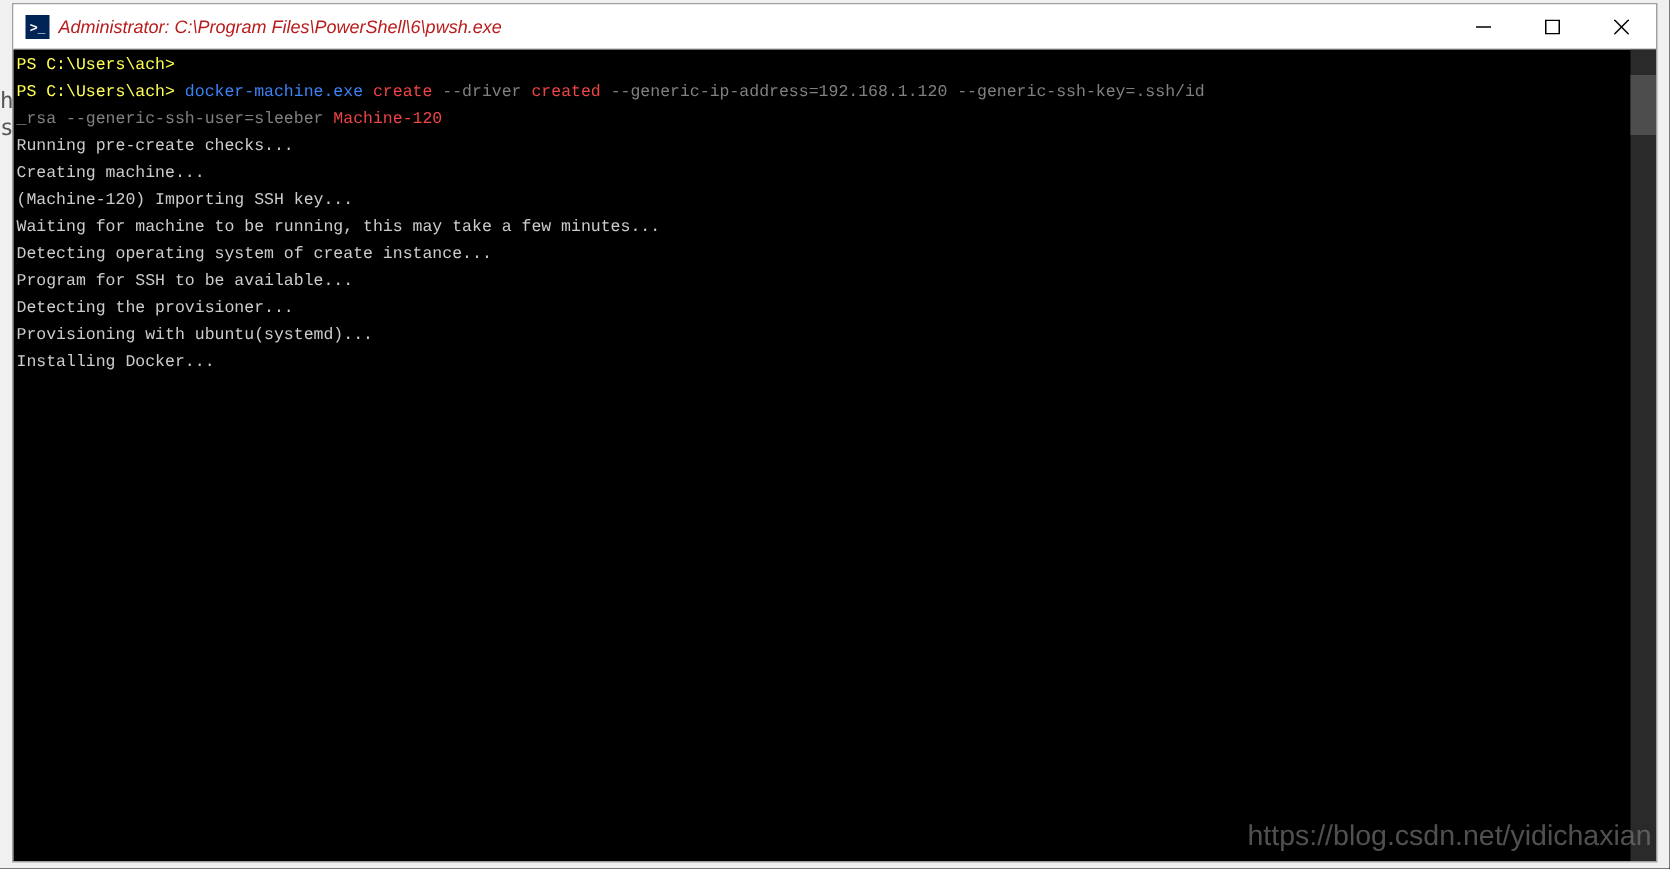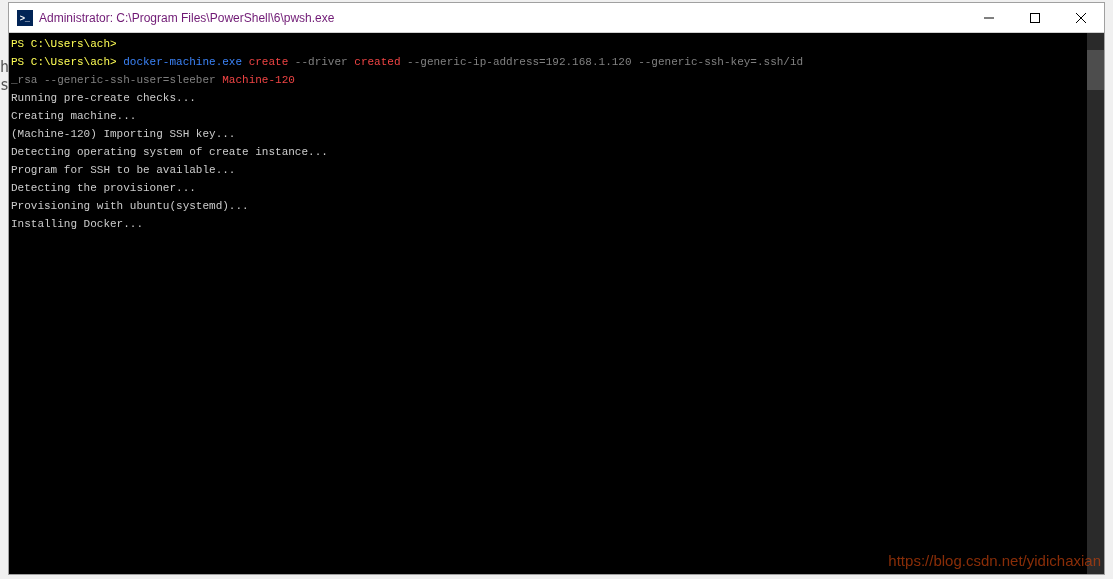--- a/index.html
+++ b/index.html
@@ -43,21 +43,22 @@
       background: #012456;
       display: flex;
       align-items: center;
       justify-content: center;
       color: #fff;
       font-size: 9px;
       font-weight: bold;
     }
     .titlebar-title {
       flex: 1;
-      color: #701a75;
+      color: #b91c1c;
+      font-style: italic;
     }
     .titlebar-controls {
       display: flex;
       height: 100%;
     }
     .titlebar-button {
       width: 46px;
       height: 100%;
       display: flex;
       align-items: center;
@@ -108,23 +109,23 @@
       position: absolute;
       top: 17px;
       width: 17px;
       height: 40px;
       background: #4d4d4d;
     }
     .watermark {
       position: absolute;
       right: 12px;
       bottom: 10px;
-      color: #c2410c;
+      color: #737373;
       font-family: Arial, sans-serif;
-      font-size: 15px;
+      font-size: 19px;
       opacity: 0.7;
       pointer-events: none;
     }
     .left-margin-text {
       position: absolute;
       left: 0;
       top: 58px;
       font-size: 15px;
       line-height: 18px;
       font-family: Consolas, monospace;
@@ -168,20 +169,21 @@
     </div>
   </div>
 
   <div class="terminal" id="terminal-content">
     <div class="terminal-line"><span class="prompt">PS C:\Users\ach&gt;</span></div>
       <div class="terminal-line"><span class="prompt">PS C:\Users\ach&gt; </span><span class="cmd-yellow">docker-machine.exe</span><span class="cmd-white"> create </span><span class="cmd-gray">--driver </span><span class="cmd-white">created </span><span class="cmd-gray">--generic-ip-address=192.168.1.120 --generic-ssh-key=.ssh/id</span></div>
       <div class="terminal-line"><span class="cmd-gray">_rsa --generic-ssh-user=sleeber </span><span class="cmd-white">Machine-120</span></div>
       <div class="terminal-line"><span class="output">Running pre-create checks...</span></div>
       <div class="terminal-line"><span class="output">Creating machine...</span></div>
       <div class="terminal-line"><span class="output">(Machine-120) Importing SSH key...</span></div>
+      <div class="terminal-line"><span class="output">Waiting for machine to be running, this may take a few minutes...</span></div>
       <div class="terminal-line"><span class="output">Detecting operating system of create instance...</span></div>
       <div class="terminal-line"><span class="output">Program for SSH to be available...</span></div>
       <div class="terminal-line"><span class="output">Detecting the provisioner...</span></div>
       <div class="terminal-line"><span class="output">Provisioning with ubuntu(systemd)...</span></div>
       <div class="terminal-line"><span class="output">Installing Docker...</span></div>
       <div class="scrollbar">
       <div class="scrollbar-thumb"></div>
     </div>
   </div>
 </div>

